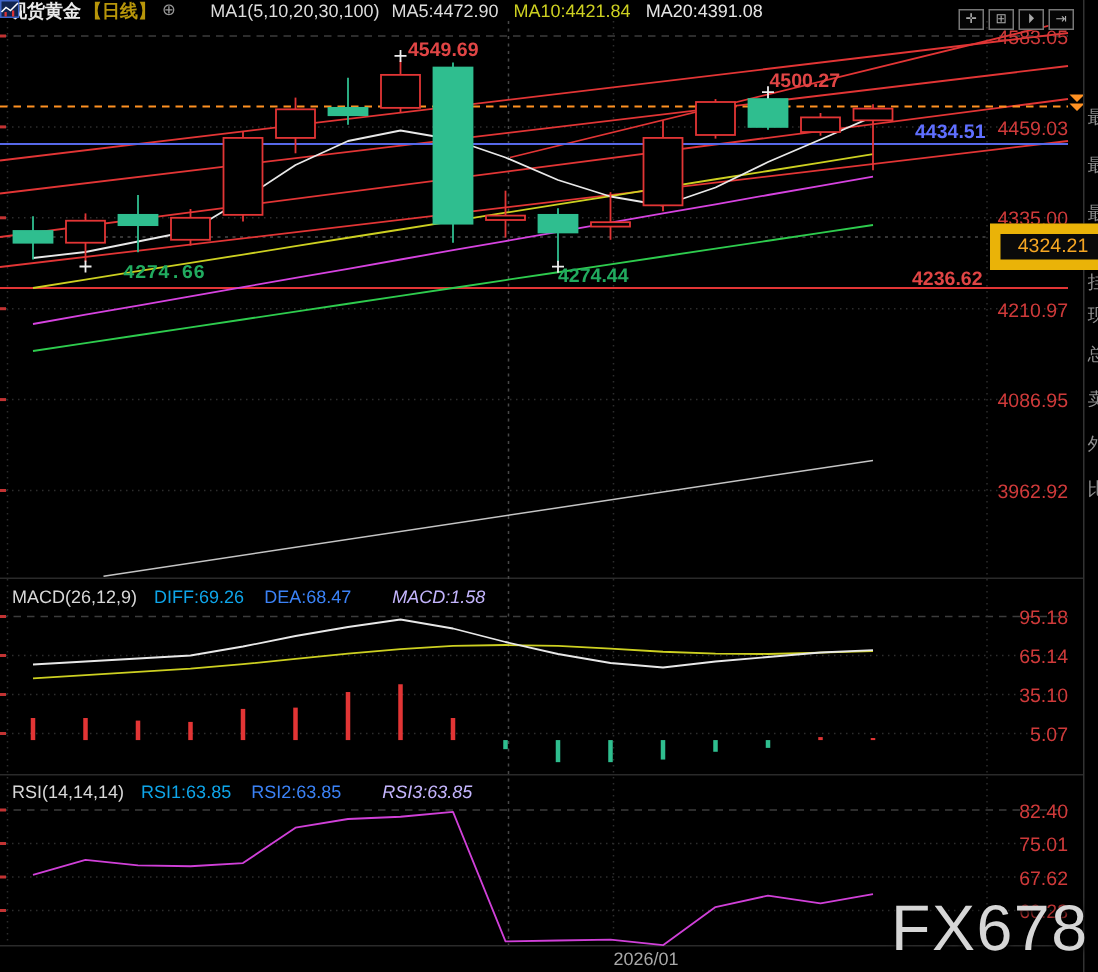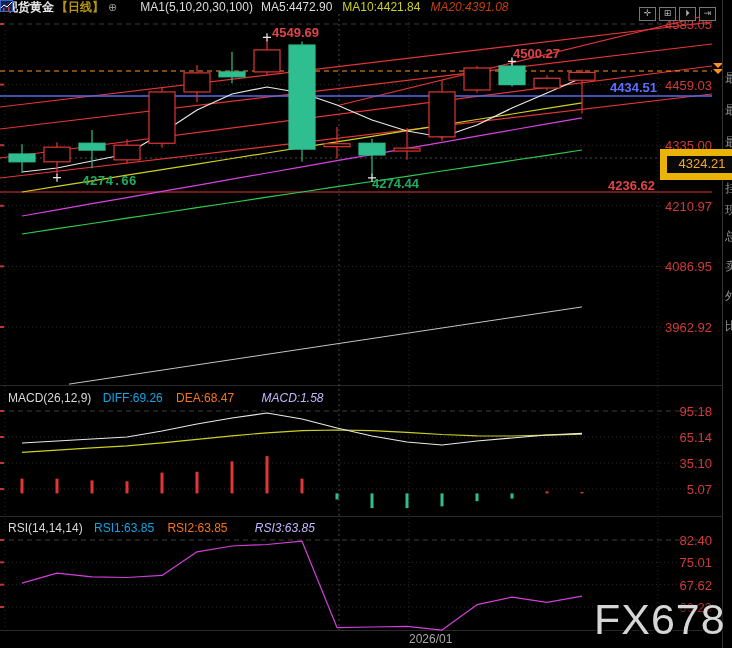--- a/index.html
+++ b/index.html
@@ -8,30 +8,30 @@
   svg{position:absolute;left:0;top:0;z-index:1;}
   .hdr{position:absolute;left:0;top:0;width:732px;height:15px;z-index:5;font-size:12px;white-space:nowrap;}
   .hdr span{vertical-align:top;line-height:14px;}
   .sym{color:#e9e9e9;font-weight:bold;margin-left:6px;}
   .period{color:#b8960a;font-weight:bold;margin-left:2px;}
   .plusicon{color:#999;margin-left:4px;font-size:11px;}
   .klineicon{display:inline-block;width:13px;height:12px;margin:1px 2px 0 6px;}
   .maparam{color:#dcdcdc;margin-left:2px;}
   .ma5{color:#dcdcdc;margin-left:8px;}
   .ma10{color:#cdd021;margin-left:10px;}
-  .ma20{color:#c2410c;margin-left:10px;font-style:italic;}
+  .ma20{color:#e5e5e5;margin-left:10px;}
   .toolbar{position:absolute;right:16px;top:2px;z-index:6;}
   .tool{display:inline-block;width:15px;height:12px;border:1px solid #777;color:#aaa;
         font-size:9px;line-height:11px;text-align:center;margin-left:3px;background:#050505;}
   .lbl{position:absolute;z-index:4;white-space:nowrap;}
   .axis-red{color:#cf3a3a;font-size:13px;}
   .ann{font-size:13px;font-weight:600;}
   .ann-red{color:#e04545}.ann-green{color:#21ab5f}.ann-blue{color:#5f6fff}
   .ind-hdr{position:absolute;left:8px;z-index:5;font-size:12px;white-space:nowrap;}
-  .ind-hdr .w{color:#d8d8d8;} .ind-hdr .y{color:#f97316;margin-left:10px;} .ind-hdr .m{color:#c4b5fd;margin-left:24px;font-style:italic;}
+  .ind-hdr .w{color:#d8d8d8;} .ind-hdr .y{color:#3b82f6;margin-left:10px;} .ind-hdr .m{color:#c4b5fd;margin-left:24px;font-style:italic;}
   .ind-hdr .w2{color:#0ea5e9;margin-left:8px;}
   .px-box{position:absolute;left:660px;top:149px;width:70px;height:17px;z-index:6;
           border:7px solid #eab308;background:#0a0a0a;color:#f5a623;font-size:13px;
           text-align:center;line-height:16px;}
   .date-box{position:absolute;left:288px;top:630px;width:112px;height:15px;z-index:6;
             border:1px solid #c97c00;background:#000;color:#ef9a1d;font-size:12px;
             text-align:center;line-height:14px;}
   .month-lbl{position:absolute;left:409px;top:632px;color:#a8a8a8;font-size:12px;z-index:5;}
   .watermark{position:absolute;left:594px;top:595px;z-index:7;font-size:43px;color:#d6d6d6;
              letter-spacing:1px;text-shadow:0 0 6px rgba(0,0,0,.95),0 2px 3px rgba(0,0,0,.9);}

